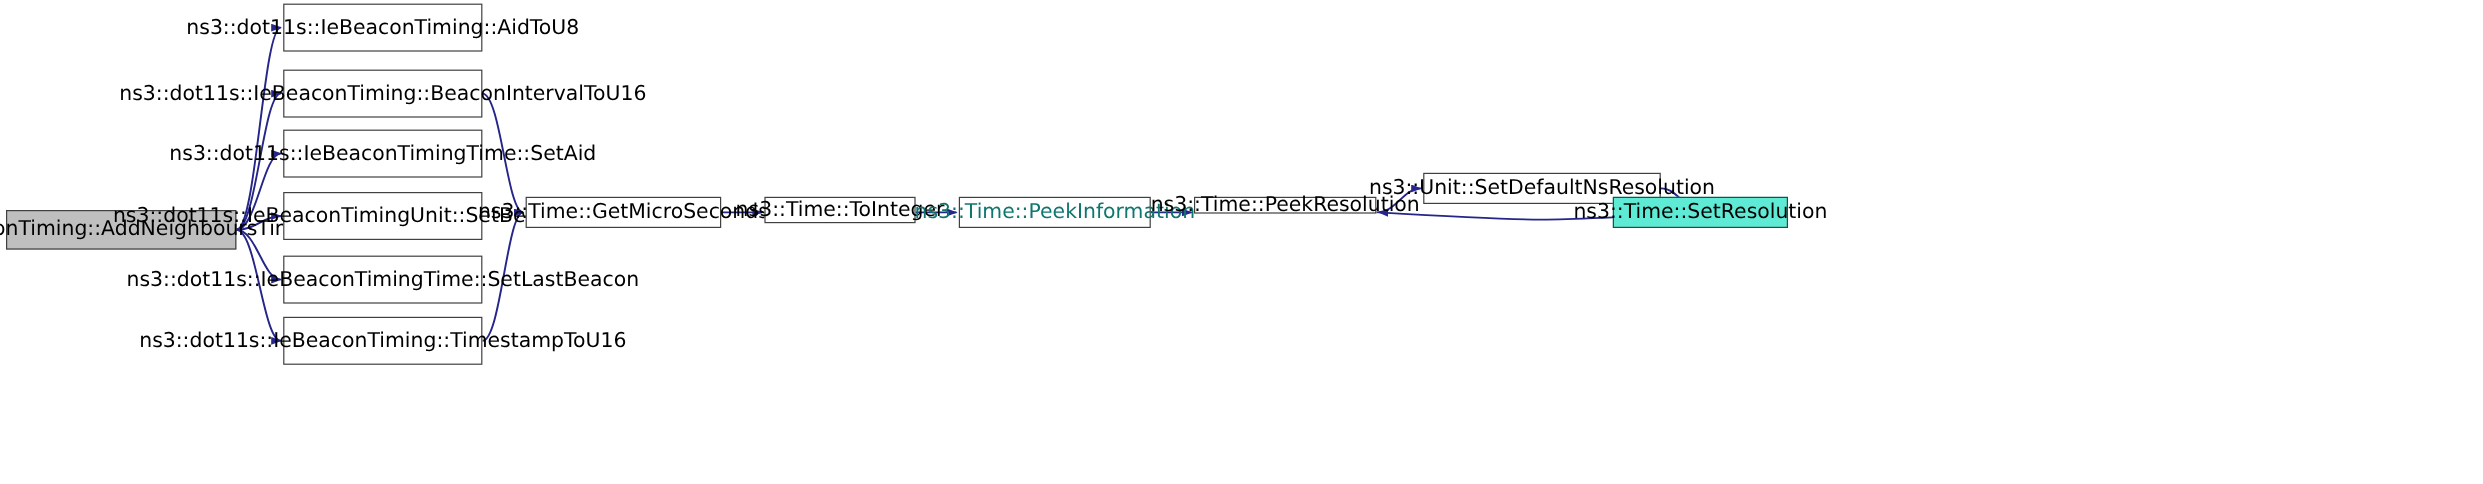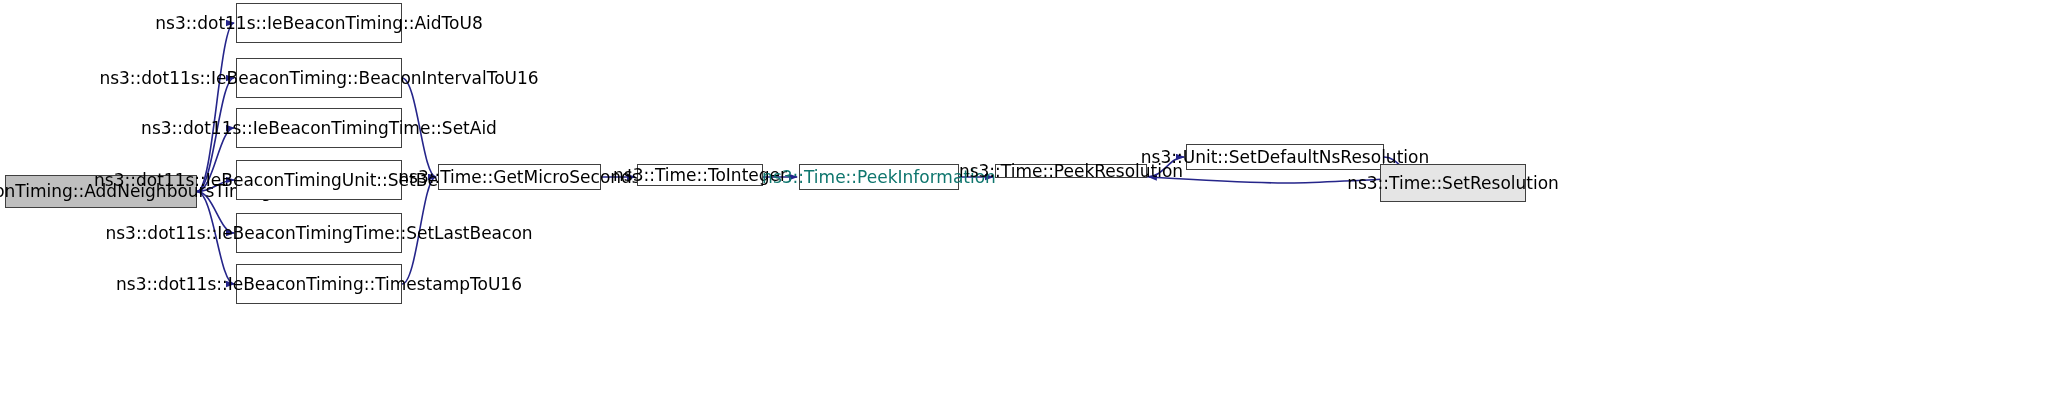--- a/index.html
+++ b/index.html
@@ -110,16 +110,16 @@
     </div>
     <div class="node" style="left: 799px; top: 164px; width: 160px; height: 26px; background: rgb(255, 255, 255); border-color: rgb(64, 64, 64); color: #0f766e;">
       <span class="line">ns3::Time::PeekInformation</span>
     </div>
     <div class="node" style="left: 995px; top: 164px; width: 152px; height: 14px; background: rgb(255, 255, 255); border-color: rgb(64, 64, 64); color: rgb(0, 0, 0);">
       <span class="line">ns3::Time::PeekResolution</span>
     </div>
     <div class="node" style="left: 1186px; top: 144px; width: 198px; height: 26px; background: rgb(255, 255, 255); border-color: rgb(64, 64, 64); color: rgb(0, 0, 0);">
       <span class="line">ns3::Unit::SetDefaultNsResolution</span>
     </div>
-    <div class="node" style="left: 1380px; top: 164px; width: 146px; height: 38px; background: #e5e5e5; border-color: rgb(64, 64, 64); color: rgb(0, 0, 0);">
+    <div class="node" style="left: 1344px; top: 164px; width: 146px; height: 26px; background: #5eead4; border-color: rgb(64, 64, 64); color: rgb(0, 0, 0);">
       <span class="line">ns3::Time::SetResolution</span>
     </div>
   </div>
 
 </body></html>

